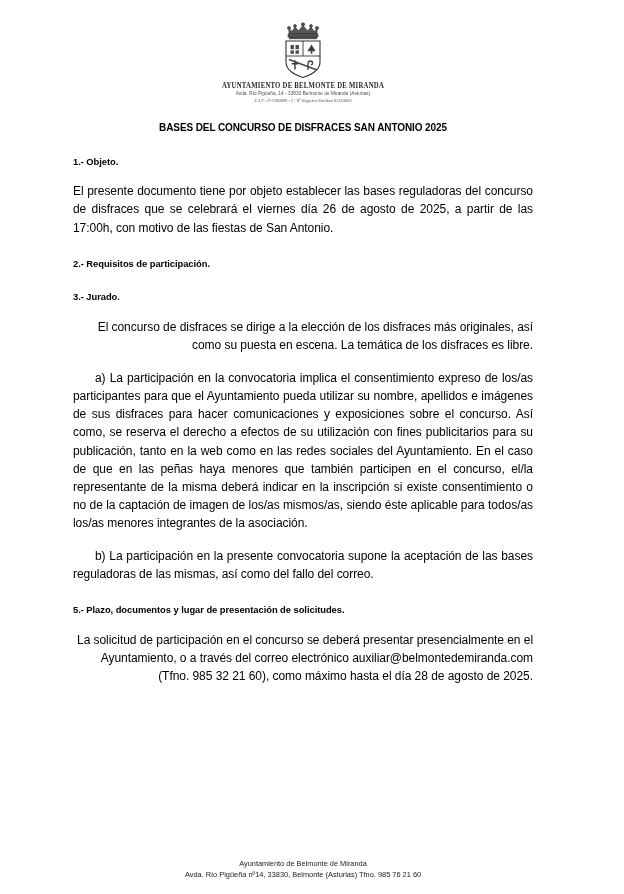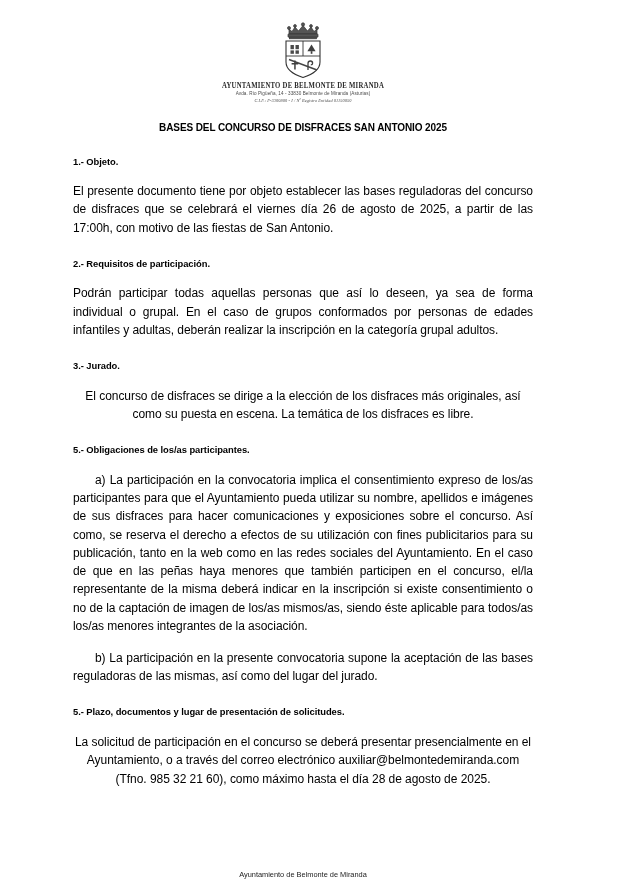--- a/index.html
+++ b/index.html
@@ -90,21 +90,21 @@
     text-align: justify;
     margin-top: 14px;
     margin-bottom: 0;
     letter-spacing: -0.05px;
     hyphens: none;
   }
   .para.indent {
     text-indent: 22px;
   }
   .para.ragged {
-    text-align: center;
+    text-align: right;
   }
 
   
   .footer {
     position: absolute;
     left: 0;
     right: 0;
     bottom: 26px;
     text-align: center;
     font-size: 7.4px;
@@ -161,32 +161,31 @@
   </div>
 
   <h1 class="doc-title">BASES DEL CONCURSO DE DISFRACES SAN ANTONIO 2025</h1>
 
   <div class="content">
 
     <div class="heading">1.- Objeto.</div>
     <p class="para">El presente documento tiene por objeto establecer las bases reguladoras del concurso de disfraces que se celebrará el viernes día 26 de agosto de 2025, a partir de las 17:00h, con motivo de las fiestas de San Antonio.</p>
 
     <div class="heading">2.- Requisitos de participación.</div>
-    <p class="para">Podrán participar todas aquellas personas que así lo deseen, ya sea de forma individual o grupal. En el caso de grupos conformados por personas de edades infantiles y adultas, deberán realizar la inscripción en la categoría grupal adultos.</p>
 
     <div class="heading">3.- Jurado.</div>
 
     <p class="para ragged">El concurso de disfraces se dirige a la elección de los disfraces más originales, así como su puesta en escena. La temática de los disfraces es libre.</p>
 
-    <div class="heading">5.- Obligaciones de los/as participantes.</div>
     <p class="para indent">a) La participación en la convocatoria implica el consentimiento expreso de los/as participantes para que el Ayuntamiento pueda utilizar su nombre, apellidos e imágenes de sus disfraces para hacer comunicaciones y exposiciones sobre el concurso. Así como, se reserva el derecho a efectos de su utilización con fines publicitarios para su publicación, tanto en la web como en las redes sociales del Ayuntamiento. En el caso de que en las peñas haya menores que también participen en el concurso, el/la representante de la misma deberá indicar en la inscripción si existe consentimiento o no de la captación de imagen de los/as mismos/as, siendo éste aplicable para todos/as los/as menores integrantes de la asociación.</p>
-    <p class="para indent">b) La participación en la presente convocatoria supone la aceptación de las bases reguladoras de las mismas, así como del lugar del jurado.</p>
+    <p class="para indent">b) La participación en la presente convocatoria supone la aceptación de las bases reguladoras de las mismas, así como del fallo del correo.</p>
 
     <div class="heading">5.- Plazo, documentos y lugar de presentación de solicitudes.</div>
     <p class="para ragged">La solicitud de participación en el concurso se deberá presentar presencialmente en el Ayuntamiento, o a través del correo electrónico auxiliar@belmontedemiranda.com (Tfno. 985 32 21 60), como máximo hasta el día 28 de agosto de 2025.</p>
 
   </div>
 
   <div class="footer">
     <div>Ayuntamiento de Belmonte de Miranda</div>
+    <div>Avda. Río Pigüeña nº14, 33830, Belmonte (Asturias) Tfno. 985 76 21 60</div>
   </div>
 
 </div>
 
 </body></html>

